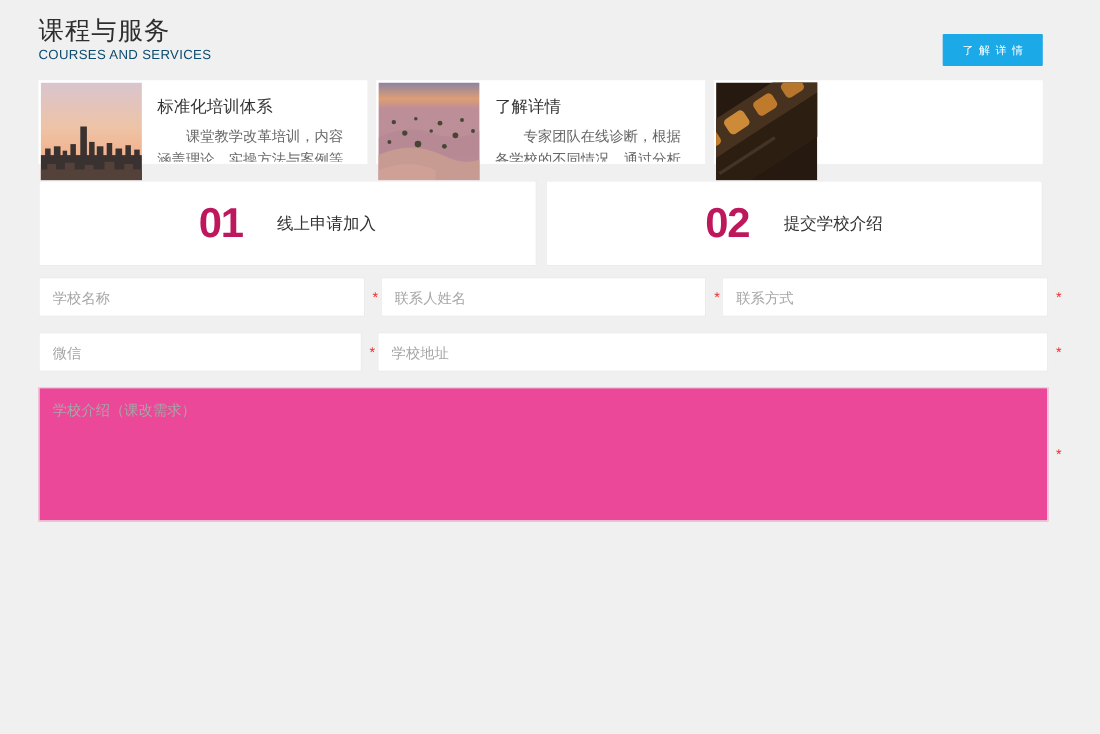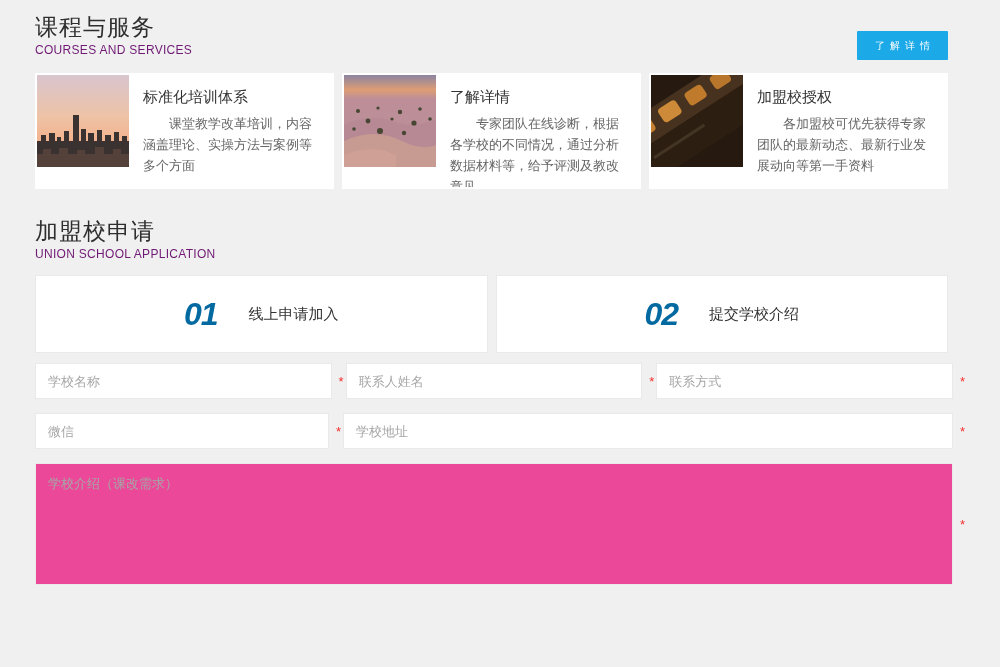--- a/index.html
+++ b/index.html
@@ -8,47 +8,47 @@
     background:#f0f0f0;
     font-family:"Liberation Sans","DejaVu Sans",sans-serif;
     color:#333;
     overflow:hidden;
   }
   .page { width:1000px; height:667px; padding:16px 52px 0 35px; }
 
   
   .sec-head { line-height:1; }
   .sec-title { font-size:23px; font-weight:500; color:#2e2e2e; letter-spacing:1px; }
-  .sec-sub { font-size:12px; color:#701a75; margin-top:5px; letter-spacing:0.3px; }
+  .sec-sub { font-size:12px; color:#0c4a6e; margin-top:5px; letter-spacing:0.3px; }
 
   .head-row { display:flex; justify-content:space-between; align-items:flex-start; }
   .learn-more {
     margin-top:15px; height:29px; padding:0 13px 0 18px;
     background:#1ba9e8; color:#fff; border:none; font-size:10px;
     letter-spacing:5px; cursor:pointer; border-radius:1px;
     font-family:inherit;
   }
 
   
   .cards { display:flex; gap:8px; margin-top:13px; }
-  .card { flex:1 1 0; background:#fff; height:116px; display:flex; padding:2px; }
+  .card { flex:1 1 0; background:#fff; height:76px; display:flex; padding:2px; }
   .card-img { width:92px; height:92px; flex:0 0 92px; display:block; }
   .card-body { flex:1; padding:13px 10px 0 14px; overflow:hidden; }
   .card-title { font-size:15px; color:#333; }
   .card-desc { font-size:13px; color:#666; line-height:21px; margin-top:6px; text-indent:2em; }
 
   .sec2 { margin-top:31px; }
 
   
   .steps { display:flex; gap:8px; margin-top:15px; }
   .step {
     flex:1 1 0; height:78px; background:#fff; border:1px solid #e9e9e9;
     display:flex; align-items:center; justify-content:center; gap:13px;
   }
-  .step-num { font-size:32px; font-weight:700; color:#0369a1; letter-spacing:-1px;font-style:italic; }
+  .step-num { font-size:38px; font-weight:700; color:#be185d; letter-spacing:-1px; }
   .step-label { font-size:15px; color:#333;margin-left:18px; }
 
   
   .form { width:918px; margin-top:10px; }
   .form-row { display:flex; gap:14px; margin-bottom:14px; }
   .fw { position:relative; flex:1 1 0; }
   .fw.fixed { flex:0 0 294px; }
   .fw input {
     width:100%; height:36px; background:#fff; border:1px solid #e9e9e9;
     padding:0 12px; font-size:13px; color:#333; outline:none; font-family:inherit;
@@ -168,32 +168,24 @@
         <g transform="rotate(-33 46 46)">
           <rect x="-30" y="10" width="160" height="30" fill="#46321f"></rect>
           <rect x="-30" y="40" width="160" height="34" fill="#2c1f12"></rect>
           <rect x="-14" y="14" width="22" height="17" rx="4" fill="#c67f2e"></rect>
           <rect x="18" y="15" width="21" height="16" rx="4" fill="#cd8a38"></rect>
           <rect x="49" y="16" width="20" height="15" rx="4" fill="#c07a2c"></rect>
           <rect x="79" y="16" width="19" height="15" rx="4" fill="#b8752c"></rect>
           <rect x="-10" y="52" width="60" height="3" fill="#4f3d2c" opacity="0.7"></rect>
         </g>
       </svg>
-      <div class="card-body">
-        <div class="card-title">加盟校授权</div>
-        <div class="card-desc">各加盟校可优先获得专家团队的最新动态、最新行业发展动向等第一手资料</div>
-      </div>
-    </div>
-
-  </div>
-
-  <div class="sec-head sec2">
-    <div class="sec-title">加盟校申请</div>
-    <div class="sec-sub">UNION SCHOOL APPLICATION</div>
-  </div>
+    </div>
+
+  </div>
+
 
   <div class="steps">
     <div class="step">
       <span class="step-num">01</span>
       <span class="step-label">线上申请加入</span>
     </div>
     <div class="step">
       <span class="step-num">02</span>
       <span class="step-label">提交学校介绍</span>
     </div>

